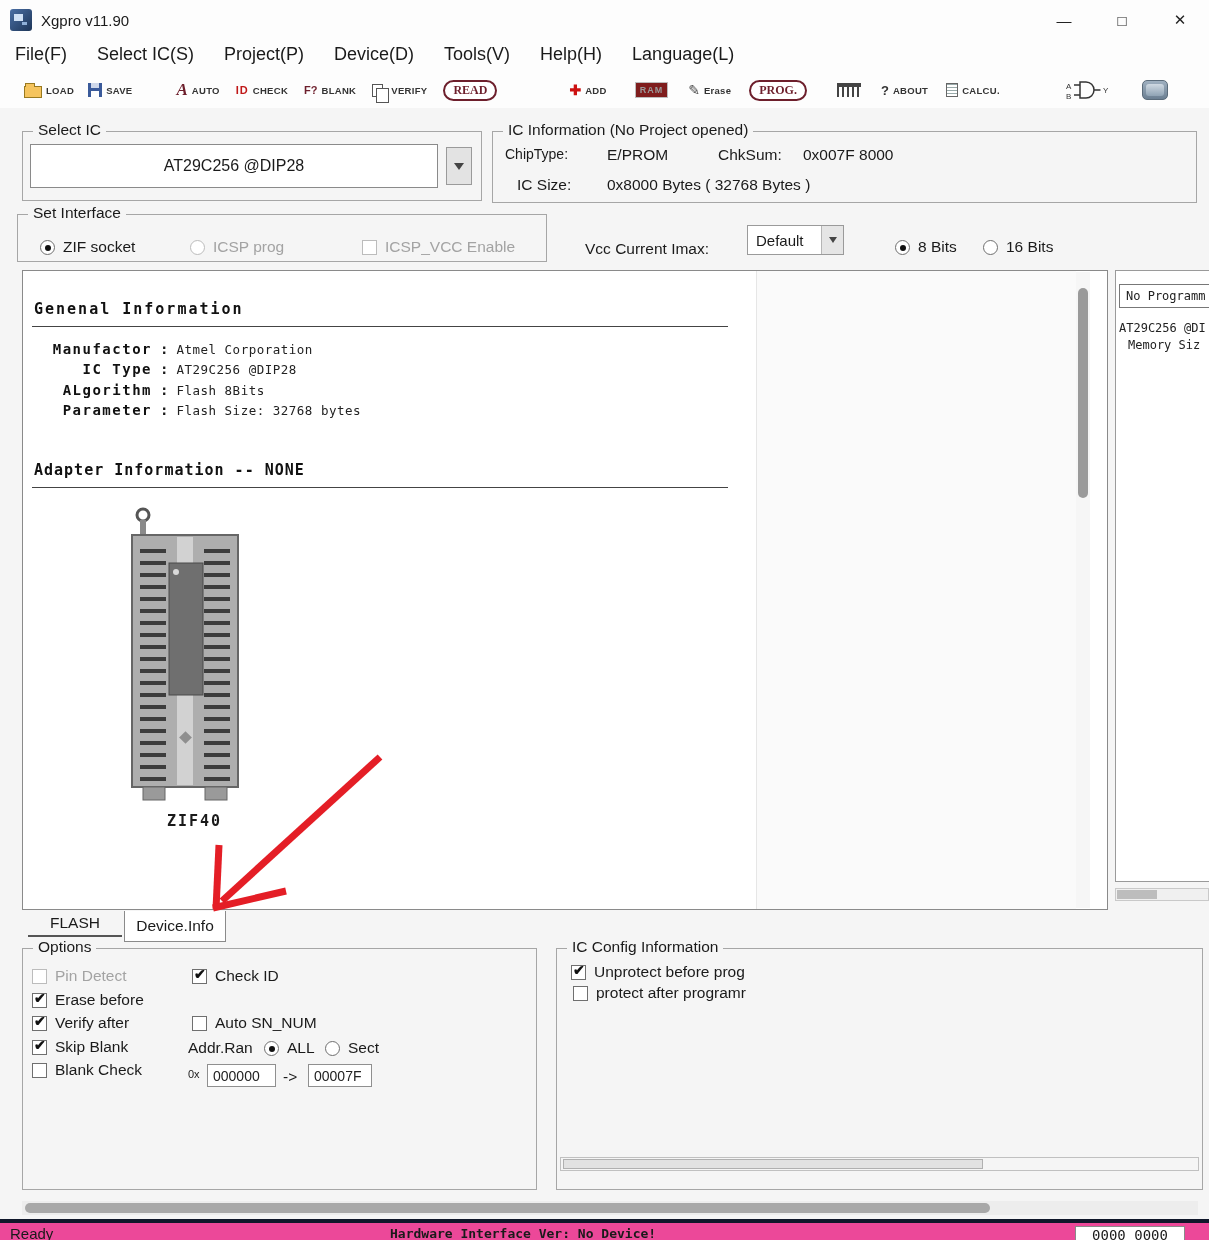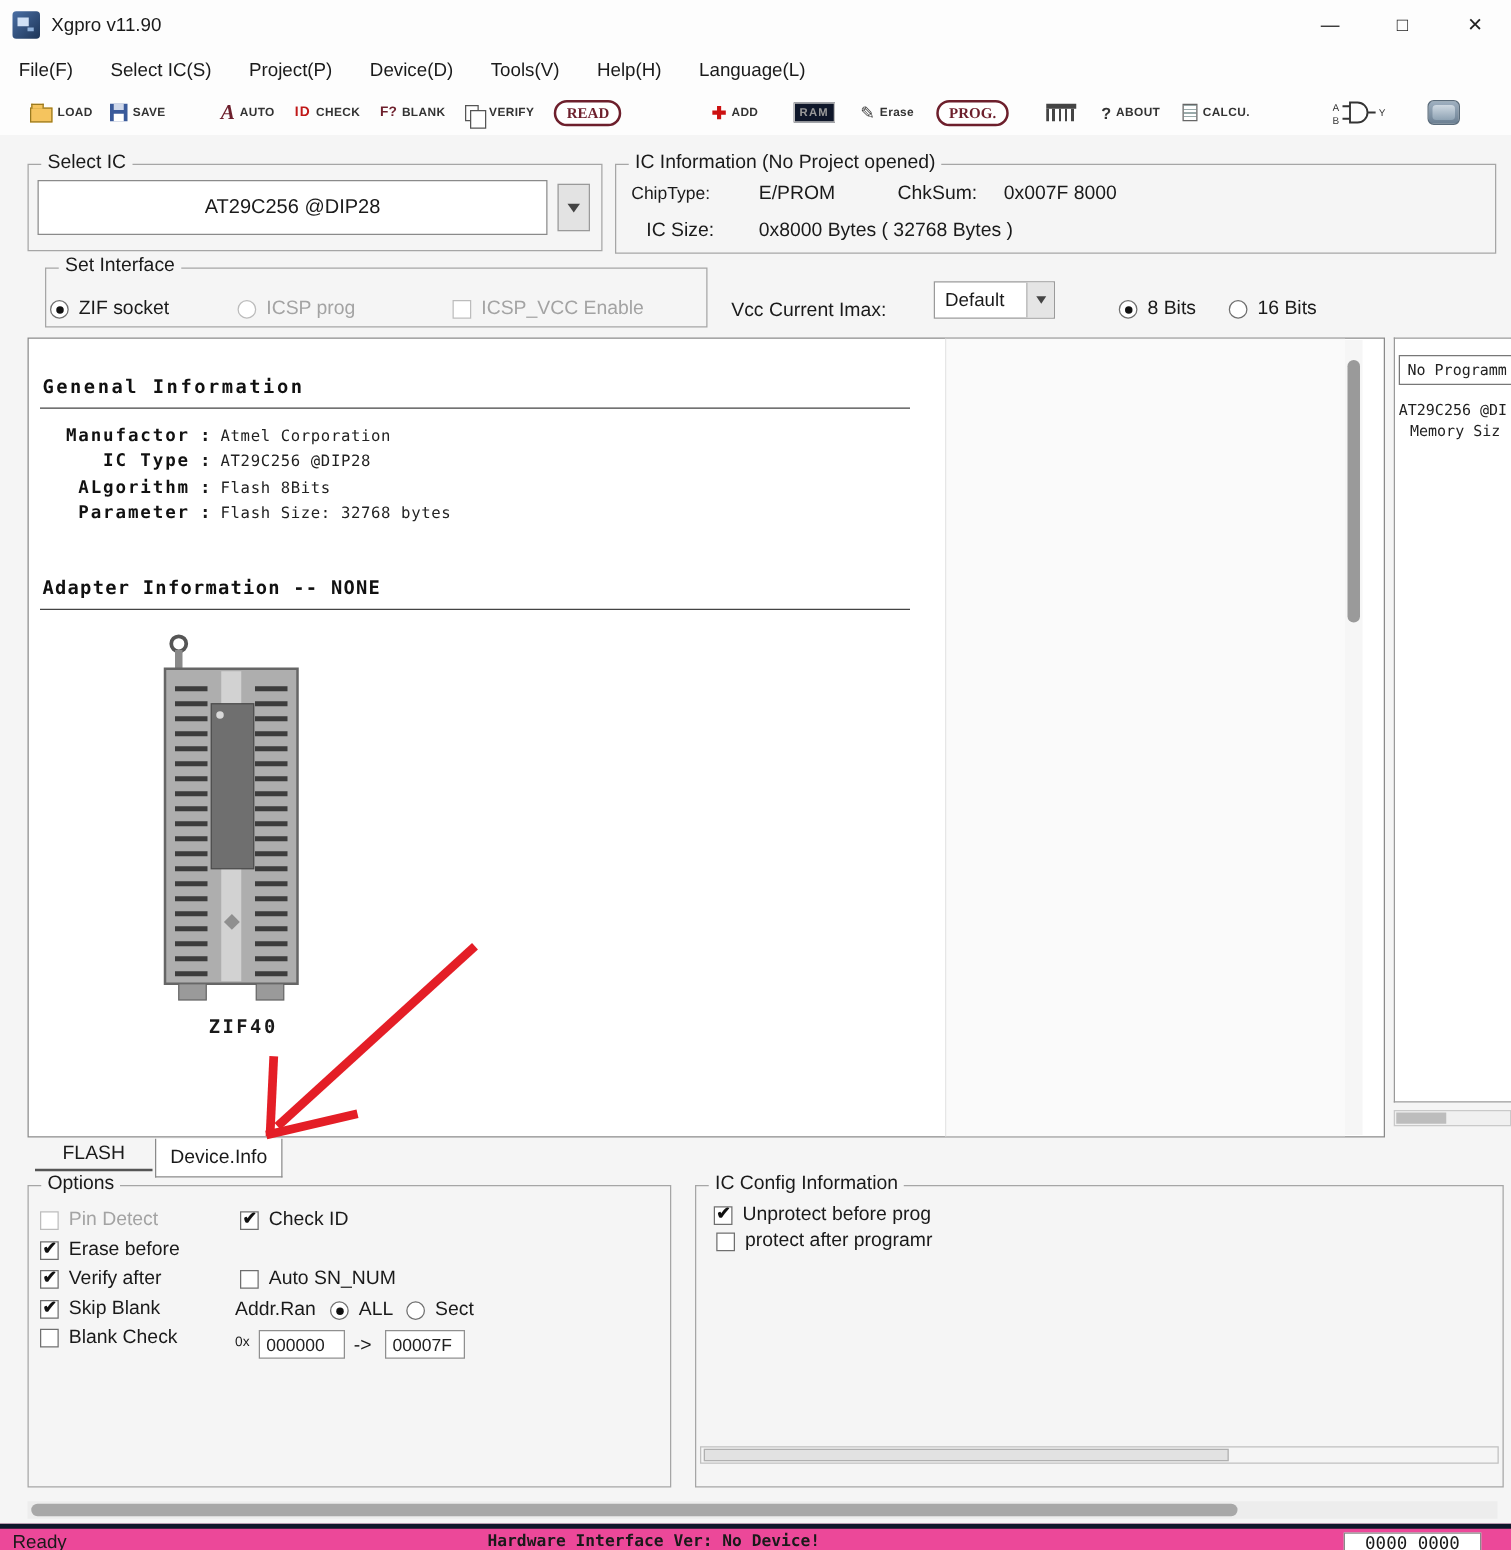--- a/index.html
+++ b/index.html
@@ -9,40 +9,40 @@
 
   
   .titlebar{position:absolute;left:0;top:0;width:1209px;height:40px;background:#fdfdfd;display:flex;align-items:center}
   .app-icon{width:22px;height:22px;margin-left:10px;border-radius:3px;background:linear-gradient(135deg,#4a6fa5,#1d3557);position:relative}
   .app-icon::after{content:"";position:absolute;left:4px;top:5px;width:9px;height:7px;background:#cfe0f5;box-shadow:6px 6px 0 -2px #8fb0d8}
   .title-text{margin-left:9px;font-size:15px}
   .win-controls{margin-left:auto;display:flex;height:100%}
   .win-btn{width:58px;height:40px;display:flex;align-items:center;justify-content:center;font-size:15px;color:#222}
 
   
-  .menubar{position:absolute;left:0;top:40px;width:1209px;height:32px;background:#fdfdfd;display:flex;align-items:center;font-size:15px}
+  .menubar{position:absolute;left:0;top:40px;width:1209px;height:32px;background:#fdfdfd;display:flex;align-items:flex-start;font-size:18px}
   .menu-item{padding:4px 15px}
 
   
   .toolbar{position:absolute;left:0;top:72px;width:1209px;height:36px;background:#fdfdfd;display:flex;align-items:center}
   .tb{display:flex;align-items:center;gap:4px}
   .tb-label{font-size:9.5px;font-weight:bold;color:#333;letter-spacing:.3px}
   .icon-folder{width:18px;height:12px;background:#f5c45e;border:1px solid #9a7a20;position:relative;margin-top:3px}
   .icon-folder::before{content:"";position:absolute;top:-4px;left:0;width:8px;height:3px;background:#f5c45e;border:1px solid #9a7a20;border-bottom:none}
   .icon-floppy{width:14px;height:14px;background:#3a5a9a;position:relative}
   .icon-floppy::before{content:"";position:absolute;left:3px;top:0;width:8px;height:5px;background:#cfd8ea}
   .icon-floppy::after{content:"";position:absolute;left:3px;bottom:0;width:8px;height:6px;background:#fff}
   .glyph-auto{font-family:"Liberation Serif",serif;font-style:italic;font-weight:bold;font-size:17px;color:#6d1f2c}
   .glyph-id{font-size:11px;font-weight:bold;color:#c01818;letter-spacing:1px}
   .glyph-blank{font-size:11px;font-weight:bold;color:#6d1f2c}
   .icon-pages{position:relative;width:11px;height:13px;border:1px solid #555;background:#fff;margin-right:4px}
   .icon-pages::after{content:"";position:absolute;left:3px;top:3px;width:11px;height:13px;border:1px solid #555;background:#fff}
   .oval{border:2px solid #6d1f2c;border-radius:12px;padding:1px 8px;color:#6d1f2c;font-weight:bold;font-size:12px;font-family:"Liberation Serif",serif;background:#fff}
   .glyph-add{font-size:14px;font-weight:bold;color:#cc1111}
-  .ram-chip{font-size:9px;font-weight:bold;color:#9a9a9a;border:1px solid #bdbdbd;background:#0f172a;padding:2px 4px;letter-spacing:1px}
+  .ram-chip{font-size:9px;font-weight:bold;color:#9a9a9a;border:1px solid #bdbdbd;background:#7f1d1d;padding:2px 4px;letter-spacing:1px}
   .glyph-erase{font-size:14px;color:#444}
   .icon-comb{width:24px;height:14px;border-top:4px solid #444;background:repeating-linear-gradient(90deg,#444 0 2px,transparent 2px 5px)}
   .glyph-about{font-size:13px;font-weight:bold;color:#333}
   .icon-calc{width:12px;height:14px;border:1px solid #666;background:repeating-linear-gradient(0deg,#fff 0 2px,#9aa 2px 3px)}
   .icon-tv{width:26px;height:20px;border-radius:5px;background:linear-gradient(180deg,#9fb0c0,#6b7f92);border:1px solid #5a6b7a;position:relative}
   .icon-tv::after{content:"";position:absolute;inset:3px;border-radius:3px;background:linear-gradient(180deg,#cfd9e2,#8fa3b4)}
 
   
   .group{position:absolute;border:1px solid #a6a6a6}
   .gtitle{position:absolute;top:-11px;left:10px;background:#f5f5f5;padding:0 5px;font-size:15.5px;white-space:nowrap}
@@ -210,21 +210,21 @@
   <div class="group" style="left:492px;top:131px;width:705px;height:72px">
     <span class="gtitle">IC Information (No Project opened)</span>
   </div>
   <span class="abs" style="left:505px;top:146px;font-size:14px">ChipType:</span>
   <span class="abs" style="left:607px;top:146px;font-size:15.5px">E/PROM</span>
   <span class="abs" style="left:718px;top:146px;font-size:15.5px">ChkSum:</span>
   <span class="abs" style="left:803px;top:146px;font-size:15.5px">0x007F 8000</span>
   <span class="abs" style="left:517px;top:176px;font-size:15.5px">IC Size:</span>
   <span class="abs" style="left:607px;top:176px;font-size:15.5px">0x8000 Bytes ( 32768 Bytes )</span>
 
-  <div class="group" style="left:36px;top:214px;width:530px;height:48px">
+  <div class="group" style="left:17px;top:214px;width:530px;height:48px">
     <span class="gtitle">Set Interface</span>
   </div>
   <div class="ck" style="left:40px;top:238px">
     <span class="rb on"></span>
     <span>ZIF socket</span>
   </div>
   <div class="ck" style="left:190px;top:238px">
     <span class="rb dis"></span>
     <span class="dis-l">ICSP prog</span>
   </div>

